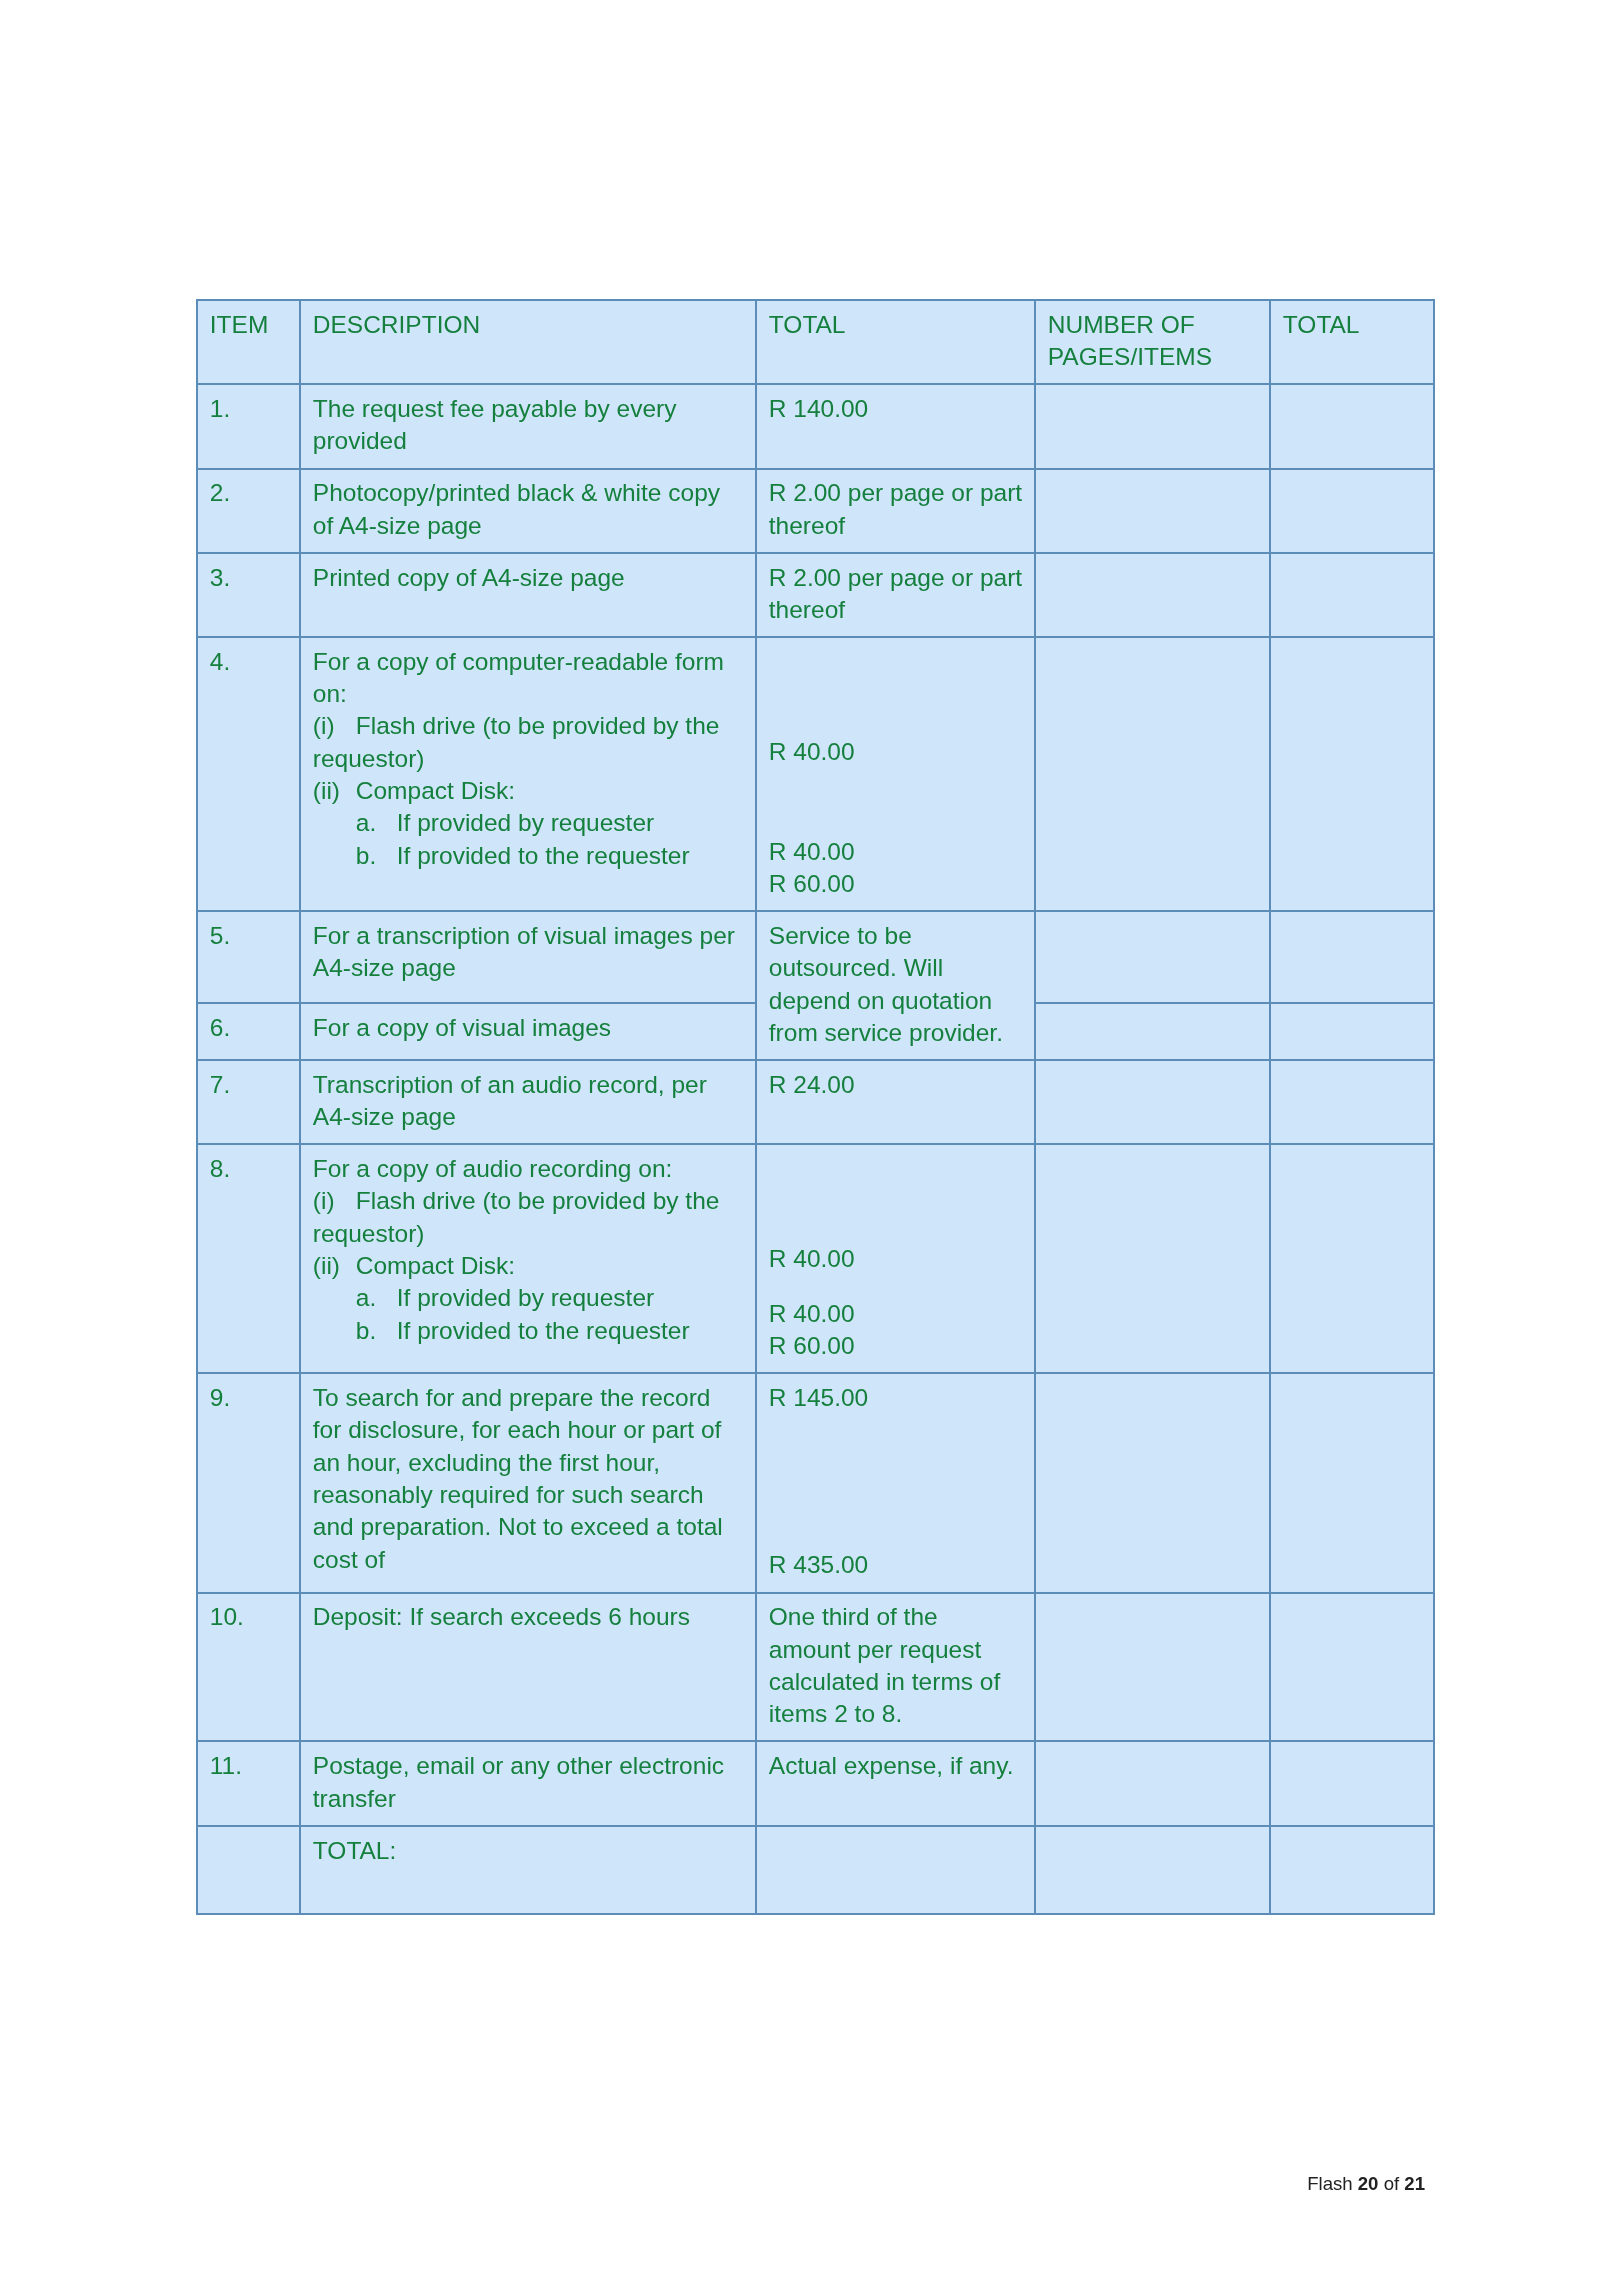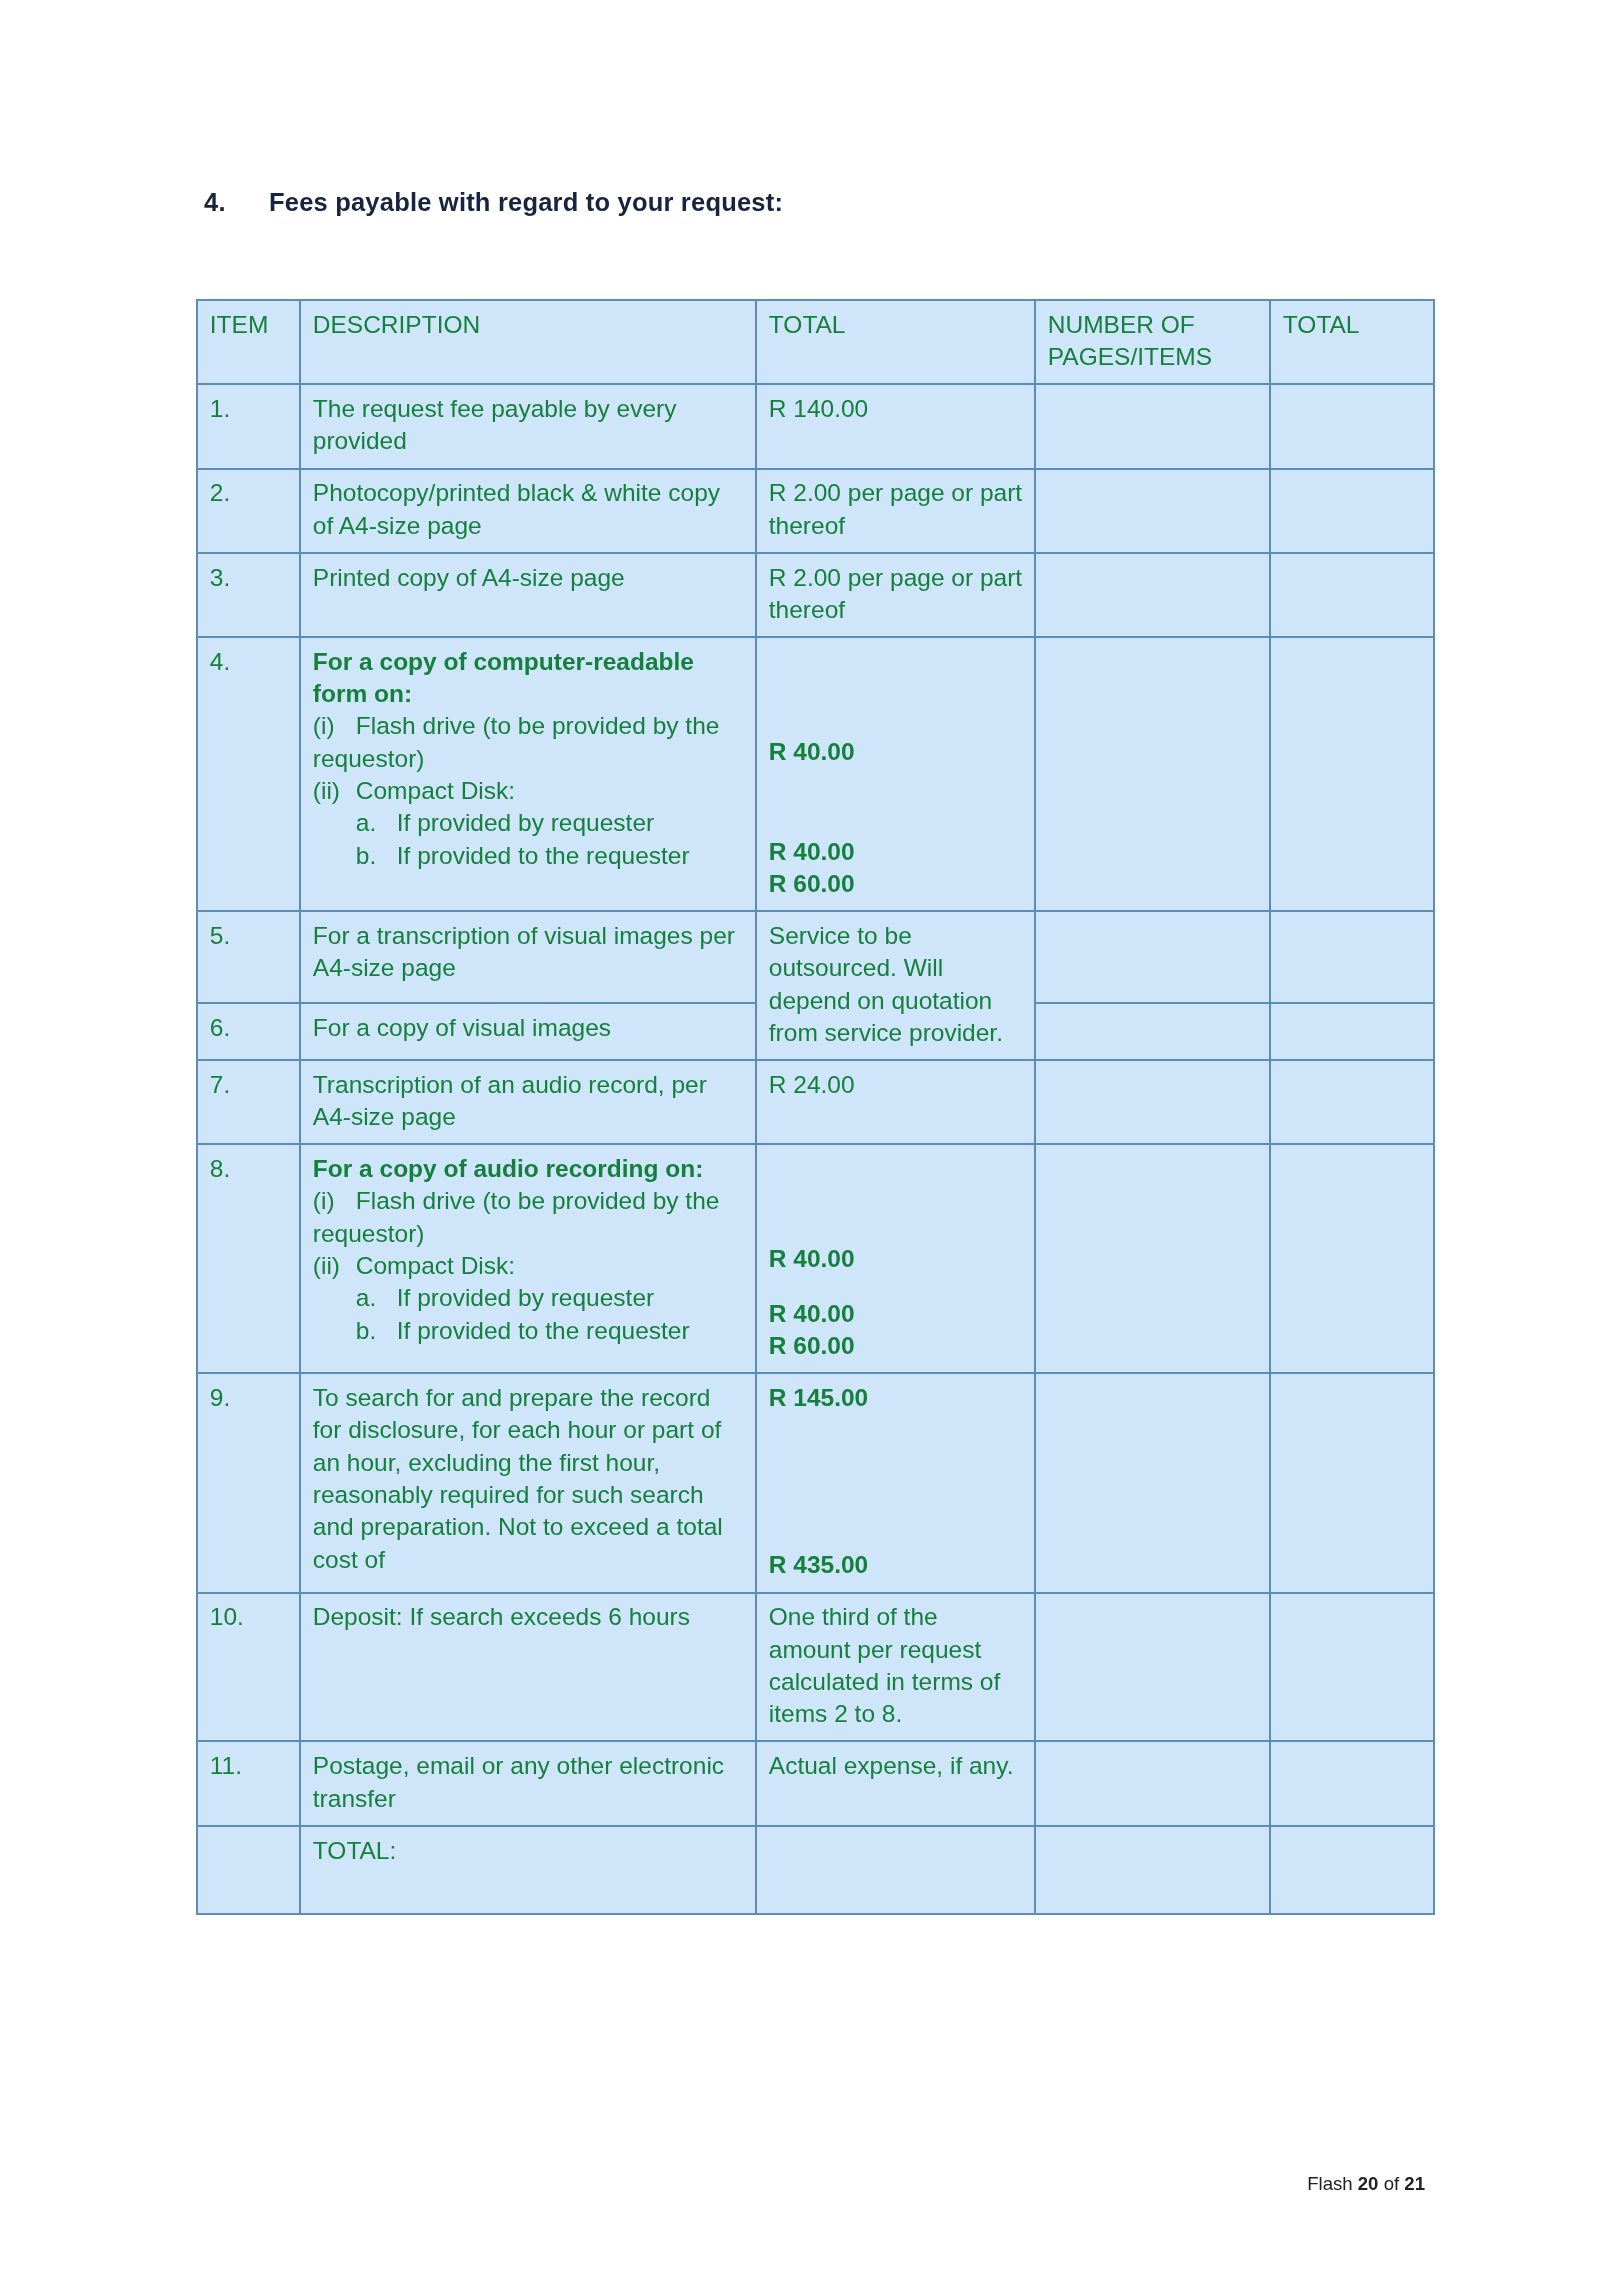--- a/index.html
+++ b/index.html
@@ -66,21 +66,20 @@
   td.item, th.item {
     text-align: center;
     padding-left: 0;
     padding-right: 0;
   }
   th.hdr { padding-top: 9.8px; }
   .bold { font-weight: bold; }
   .sub {
     display: block;
     padding-left: 0;
-    font-weight: bold;
   }
   .lvl1 {
     display: block;
     padding-left: 0px;
     text-indent: 0;
   }
   .lvl1 .lbl {
     display: inline-block;
     width: 43px;
   }
@@ -102,23 +101,20 @@
     color: #222;
   }
   .footer b { font-weight: bold; }
   .total-row td { height: 69px; margin-left: 34px; }
 </style>
 </head>
 <body>
 
 <div class="page">
 
-  <div class="heading">
-    <span class="num">4.</span><span>Fees payable with regard to your request:</span>
-  </div>
 
   <table class="fees">
     <colgroup>
       <col class="c-item">
       <col class="c-desc">
       <col class="c-amount">
       <col class="c-pages">
       <col class="c-total">
     </colgroup>
     <thead>

